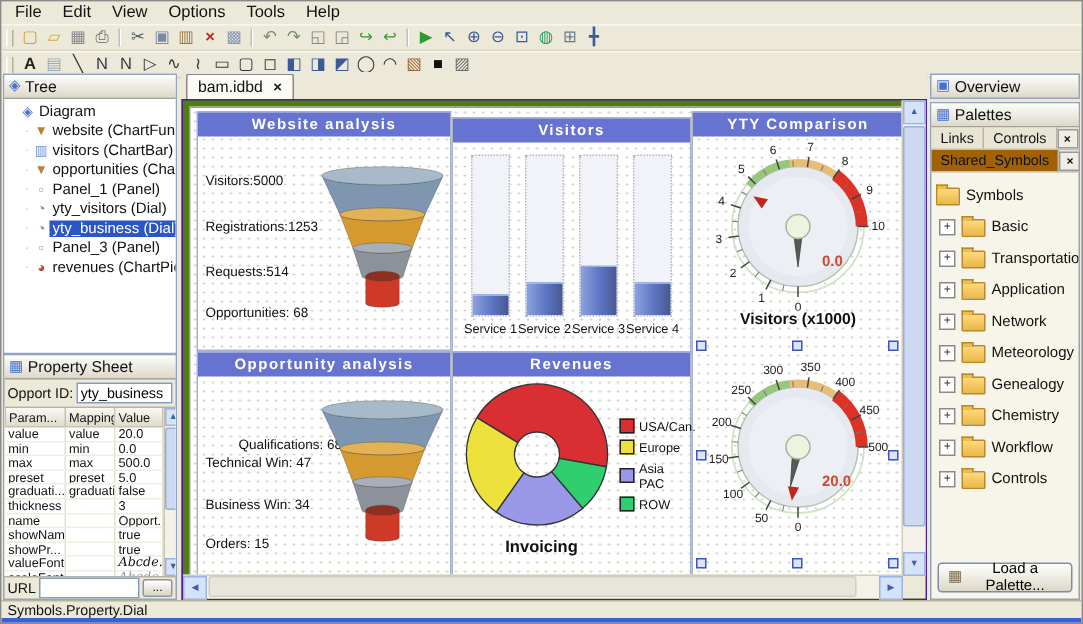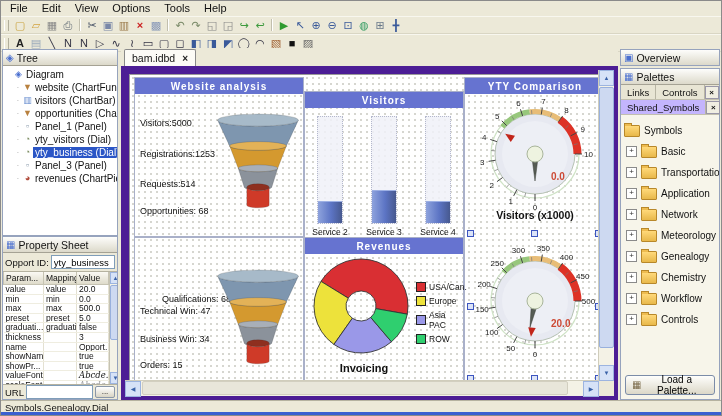--- a/index.html
+++ b/index.html
@@ -49,29 +49,29 @@
   .sthumbv{position:absolute;left:0px;right:0px;top:1px;height:60%;background:#cdd9f1;border:1px solid #98b0dd;border-radius:2px;}
   #url-row{height:14px;display:flex;align-items:center;gap:2px;padding:0 2px;font-size:9.5px;border-top:1px solid #b5b2a0;}
   #url-row input{flex:1;min-width:0;height:10px;border:1px solid #7f9db9;font-size:9px;}
   #url-row button{width:20px;height:12px;font-size:8px;line-height:1;padding:0;background:linear-gradient(#fff,#d8d4c4);
                   border:1px solid #8a97a8;border-radius:2px;font-family:inherit;}
   
   #tabbar{height:18px;display:flex;align-items:flex-end;padding-left:3px;background:#ece9d8;}
   .doctab{height:16px;background:#fcfbf6;border:1px solid #898989;border-bottom:none;border-radius:2px 2px 0 0;
           display:flex;align-items:center;gap:7px;padding:0 7px;font-size:10.5px;}
   .tabx{font-size:10px;font-weight:bold;color:#222;}
-  #canvas{position:absolute;top:18px;left:0;right:0;bottom:0;border:4px solid #4c1d95;background:#4c1d95;}
+  #canvas{position:absolute;top:18px;left:0;right:0;bottom:0;border:1px solid #4c1d95;background:#4d7c0f;}
   #page{position:absolute;left:4px;top:4px;width:478px;height:315px;background:#fff;border:1px solid #9a9a9a;
         background-image:radial-gradient(circle,#d6d6d0 0.8px,rgba(0,0,0,0) 0.9px);background-size:6px 6px;}
   .dpanel{position:absolute;border:1px solid #a9b0c9;}
   .dhead{height:16px;background:#6673d0;color:#fff;font-size:10px;font-weight:bold;letter-spacing:1px;
          display:flex;align-items:center;justify-content:center;}
   .dbody{position:absolute;top:16px;left:0;right:0;bottom:0;}
   #p-website{left:4px;top:2px;width:168px;height:158px;}
-  #p-visitors{left:174px;top:16px;width:158px;height:158px;text-align:center;}
+  #p-visitors{left:174px;top:6px;width:158px;height:158px;text-align:center;}
   #p-yty{left:334px;top:2px;width:140px;height:311px;}
   #p-opp{left:4px;top:162px;width:168px;height:151px;}
   #p-rev{left:174px;top:162px;width:158px;height:151px;}
   .flabels{position:absolute;left:5px;top:0;width:74px;height:100%;}
   .flab{position:absolute;font-size:9px;white-space:nowrap;text-align:center;}
   .funnel{position:absolute;right:2px;top:4px;width:86px;height:132px;}
   #opp-funnel{height:124px;}
   .bars{position:absolute;left:8px;right:8px;top:8px;bottom:4px;display:flex;justify-content:space-between;}
   .barcol{width:34px;display:flex;flex-direction:column;align-items:center;}
   .track{width:24px;height:106px;border:1px dotted #b4b8cc;background:rgba(240,241,248,.85);position:relative;flex:none;}
@@ -93,21 +93,21 @@
   #hscroll{position:absolute;left:0;right:15px;bottom:0;height:15px;background:#f2f0e4;border-top:1px solid #d0cdbc;display:flex;}
   #hscroll .sbarrow{width:14px;height:14px;}
   .htrack{flex:1;position:relative;background:#f4f2e6;}
   .sthumbh{position:absolute;top:0px;bottom:1px;left:1px;width:96%;background:#e8e6da;border:1px solid #d2cfc0;border-radius:2px;}
   #scorner{position:absolute;right:0;bottom:0;width:15px;height:15px;background:#ece9d8;}
   
   #overview-head{position:absolute;top:1px;left:1px;right:1px;border:1px solid #96a3bd;}
   #palettes-panel{position:absolute;top:20px;left:1px;right:1px;bottom:0;border:1px solid #96a3bd;background:#f7f5ea;display:flex;flex-direction:column;}
   .ptrow{height:14px;display:flex;align-items:center;background:#e8e5d4;border-bottom:1px solid #c2bfae;font-size:9.5px;flex:none;}
   .ptab{padding:0 6px;height:100%;display:flex;align-items:center;border-right:1px solid #b8b5a4;}
-  .ptab.active{background:#c4b5fd;}
+  .ptab.active{background:#a16207;}
   .ptx{margin-left:auto;margin-right:1px;width:12px;height:11px;border:1px solid #9a97a8;background:#f0eee2;
        font-size:8px;font-weight:bold;display:flex;align-items:center;justify-content:center;flex:none;}
   #pal-tree{flex:1;padding:5px 3px;overflow:hidden;}
   .prow{height:21px;display:flex;align-items:center;gap:4px;font-size:10px;white-space:nowrap;}
   .prow.child{padding-left:2px;}
   .pexp{width:9px;height:9px;border:1px solid #8a8a8a;background:#fff;font-size:8px;line-height:7px;text-align:center;color:#333;flex:none;}
   .fold{width:14px;height:10px;background:linear-gradient(#ffd97a,#e8b84a);border:1px solid #b8882a;border-radius:1px;position:relative;flex:none;}
   .fold::before{content:"";position:absolute;top:-3px;left:-1px;width:6px;height:2px;background:#eebc50;border:1px solid #b8882a;border-bottom:none;}
   #load-btn{margin:4px;height:20px;background:linear-gradient(#fefefc,#dcd8c8);border:1px solid #7b8ca8;border-radius:3px;
             font-size:10px;display:flex;align-items:center;justify-content:center;gap:4px;font-family:inherit;flex:none;}
@@ -366,20 +366,26 @@
                   <ellipse cx="50" cy="64" rx="23" ry="4" fill="#a8afb8" stroke="rgba(40,40,40,.35)" stroke-width="0.6"></ellipse>
                   <ellipse cx="50" cy="86" rx="13" ry="4" fill="#8e2f1f" stroke="rgba(40,40,40,.35)" stroke-width="0.6"></ellipse>
                 </svg>
             </div>
           </div>
 
           <div class="dpanel" id="p-visitors">
             <div class="dhead">Visitors</div>
             <div class="dbody">
               <div class="bars" id="visitors-bars">
+                  <div class="barcol">
+                    <div class="track">
+                      <div class="bar" style="height: 13px;"></div>
+                    </div>
+                    <div class="blab">Service 1</div>
+                  </div>
                   <div class="barcol">
                     <div class="track">
                       <div class="bar" style="height: 21px;"></div>
                     </div>
                     <div class="blab">Service 2</div>
                   </div>
                   <div class="barcol">
                     <div class="track">
                       <div class="bar" style="height: 32px;"></div>
                     </div>
@@ -498,20 +504,21 @@
                 <div class="handle" style="left: 130px; top: 152px;"></div>
                 <div class="handle" style="left: 2px; top: 225px;"></div>
                 <div class="handle" style="left: 130px; top: 225px;"></div>
                 <div class="handle" style="left: 2px; top: 297px;"></div>
                 <div class="handle" style="left: 66px; top: 297px;"></div>
                 <div class="handle" style="left: 130px; top: 297px;"></div>
               </div>
           </div>
 
           <div class="dpanel" id="p-opp">
+            <div class="dhead">Opportunity analysis</div>
             <div class="dbody">
               <div class="flabels" id="opp-labels">
                   <div class="flab" style="top: 40px; margin-left: 22px;">Qualifications: 68</div>
                   <div class="flab" style="top: 52px;">Technical Win: 47</div>
                   <div class="flab" style="top: 80px;">Business Win: 34</div>
                   <div class="flab" style="top: 106px;">Orders: 15</div>
                 </div>
               <svg class="funnel" id="opp-funnel" viewBox="0 0 100 118" preserveAspectRatio="xMidYMid meet">
                   <path d="M 3 8 A 47 7 0 0 0 97 8 L 83 38 A 33 6 0 0 1 17 38 Z" fill="#7e96af" stroke="rgba(40,40,40,.35)" stroke-width="0.6"></path>
                   <path d="M 17 38 A 33 5 0 0 0 83 38 L 73 64 A 23 4 0 0 1 27 64 Z" fill="#d4992f" stroke="rgba(40,40,40,.35)" stroke-width="0.6"></path>
@@ -649,16 +656,16 @@
         <button id="load-btn">
           <span class="picon">▦</span>
           <span>Load a Palette...</span>
         </button>
       </div>
     </div>
 
   </div>
 
   <div id="statusbar">
-    <span>Symbols.Genealogy.Dial</span>
+    <span>Symbols.Property.Dial</span>
   </div>
   <div id="bluestrip"></div>
 </div>
 
 </body></html>

